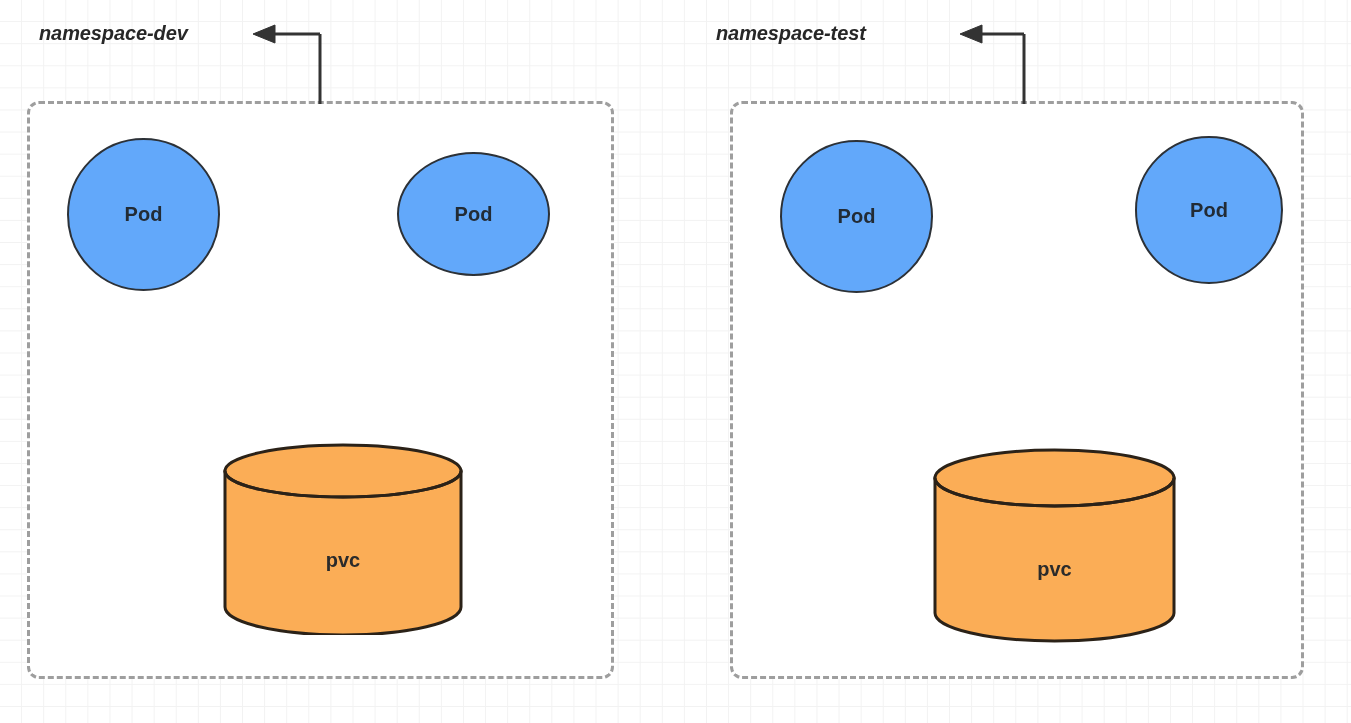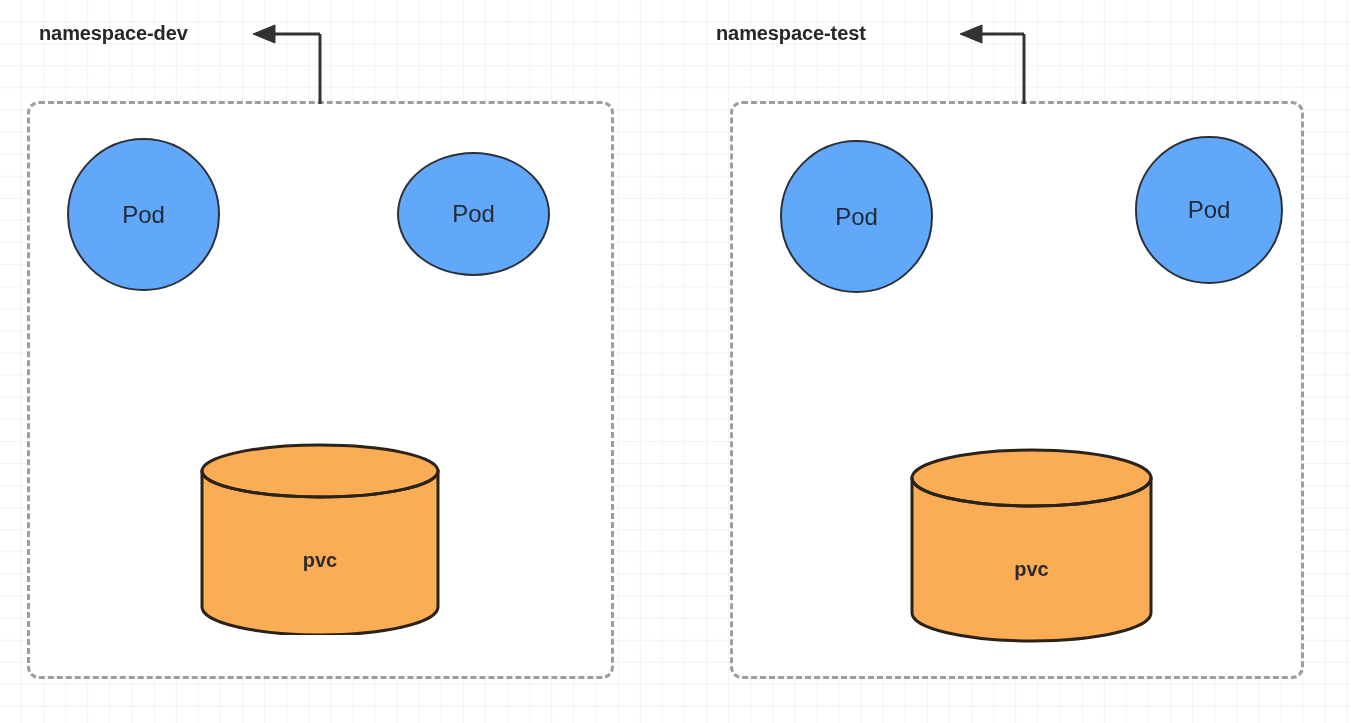--- a/index.html
+++ b/index.html
@@ -34,48 +34,50 @@
   }
 
   
   .ns-label {
     position: absolute;
     font-size: 20px;
     font-weight: bold;
     color: #272727;
     letter-spacing: -0.1px;
     white-space: nowrap;
+    font-style: italic;
   }
 
   
   .ns-arrow {
     position: absolute;
     pointer-events: none;
   }
 
   
   .pod {
     position: absolute;
     box-sizing: border-box;
     border-radius: 50%;
     background: #62a8fa;
     border: 2px solid #2c3137;
     display: flex;
     align-items: center;
     justify-content: center;
   }
   .pod-label {
-    font-size: 24px;
-    font-weight: normal;
+    font-size: 20px;
+    font-weight: bold;
     color: #222b35;
   }
 
   
   .cyl {
     position: absolute;
+    margin-left: 23px;
   }
   .cyl svg { display: block; }
   .cyl-label {
     position: absolute;
     left: 0;
     width: 100%;
     text-align: center;
     font-size: 20px;
     font-weight: bold;
     color: #2b2b2b;

